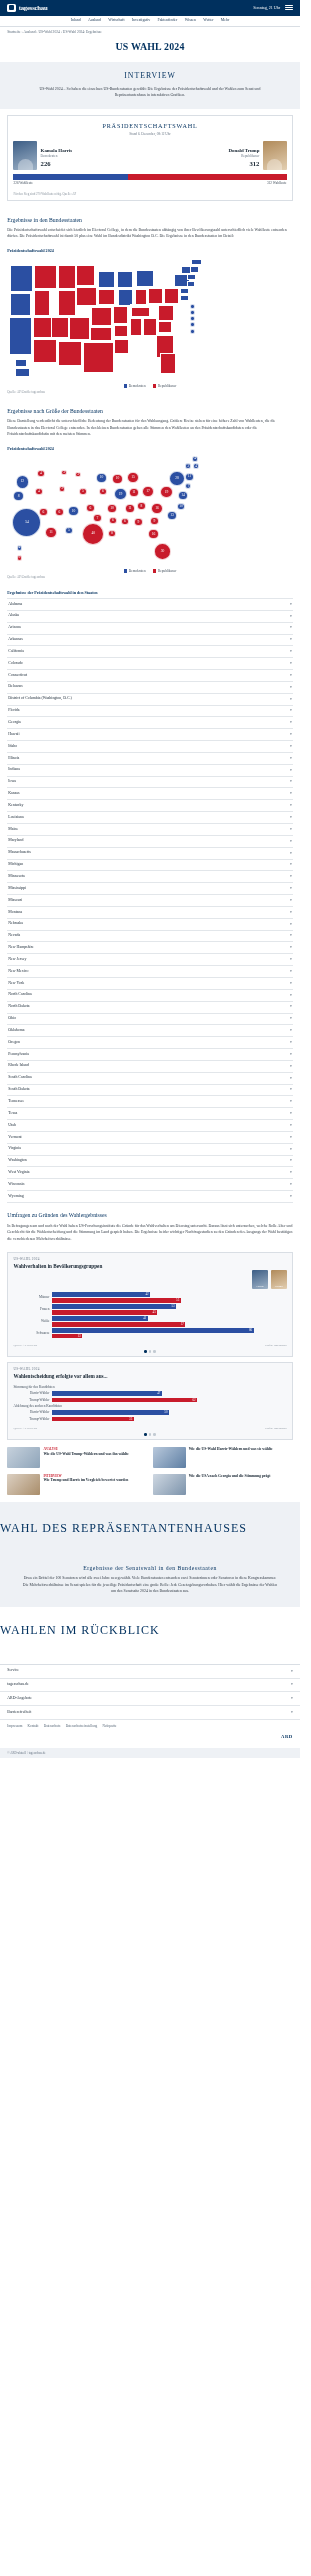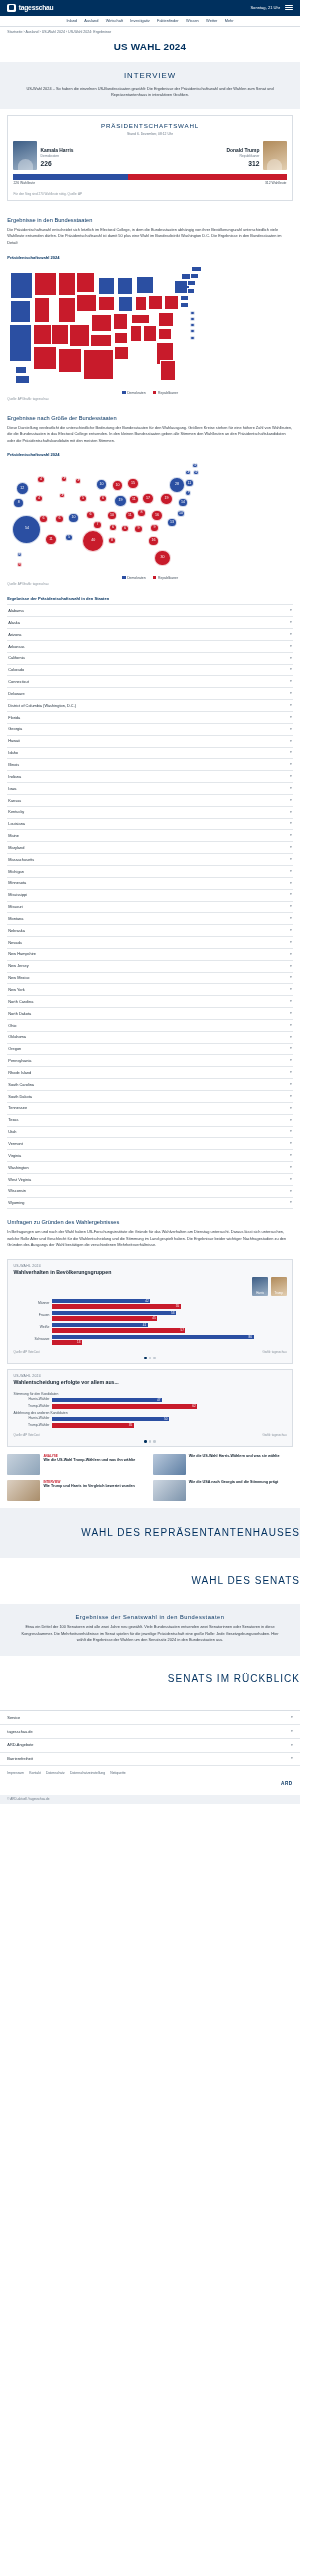--- a/index.html
+++ b/index.html
@@ -4,21 +4,21 @@
 <style>
   * { box-sizing: border-box; margin: 0; padding: 0; }
   html, body { width: 311px; }
   body {
     font-family: "Liberation Sans", sans-serif;
     background: #ffffff;
     color: #1a1a1a;
     font-size: 5.2px;
     line-height: 1.45;
   }
-  .page { width: 300px; position: relative; }
+  .page { width: 300px; position: relative; font-family: Liberation Serif, serif; }
 
   
   .topbar {
     background: #00305e;
     color: #fff;
     height: 15.6px;
     display: flex;
     align-items: center;
     padding: 0 7.3px;
     justify-content: space-between;
@@ -213,23 +213,23 @@
   .teaser-thumb.b { background: linear-gradient(135deg,#b9c9dc,#5d7ea3); }
   .teaser-thumb.c { background: linear-gradient(135deg,#dcd0c2,#a98d6a); }
   .teaser-thumb.d { background: linear-gradient(135deg,#cfd8e2,#7c93ab); }
   .teaser-txt { font-size: 3.6px; color: #14222f; line-height: 1.4; }
   .teaser-txt b { display: block; font-size: 3.7px; }
   .teaser-kicker { color: #c81b2b; font-size: 3.1px; font-weight: bold; }
 
   
   .big-band {
     background: #eef1f5;
-    text-align: right;
+    text-align: left;
     color: #00305e;
-    font-size: 10px;
+    font-size: 12px;
     letter-spacing: 1px;
     padding: 17.6px 0;
   }
   .band-white { background: #fff; padding: 15.6px 0; }
 
   
   .senate-band { background: #eef1f5; padding: 9.3px 21px 12.4px 21px; text-align: center; }
   .senate-band h3 { color: #00305e; font-size: 5.7px; font-weight: normal; letter-spacing: 0.5px; margin-bottom: 3.1px; }
   .senate-band p { font-size: 3.9px; color: #333c46; line-height: 1.65; }
 
@@ -811,28 +811,27 @@
       </div>
       <div class="teaser">
         <div class="teaser-thumb d"></div>
         <div class="teaser-txt">
           <b>Wie die USA nach Georgia und die Stimmung prägt</b>
         </div>
       </div>
     </div>
 
   <div class="big-band">WAHL DES REPRÄSENTANTENHAUSES</div>
-  <div class="big-band band-white">WAHL DES SENATS</div>
 
   <div class="senate-band">
     <h3>Ergebnisse der Senatswahl in den Bundesstaaten</h3>
     <p>Etwa ein Drittel der 100 Senatoren wird alle zwei Jahre neu gewählt. Viele Bundesstaaten entsenden zwei Senatorinnen oder Senatoren in diese Kongresskammer. Die Mehrheitsverhältnisse im Senat spielen für die jeweilige Präsidentschaft eine große Rolle: Jede Gesetzgebungsvorhaben. Hier wählt die Ergebnisse der Wahlen um den Senatssitz 2024 in den Bundesstaaten aus.</p>
   </div>
 
-  <div class="big-band band-white">SENATS IM RÜCKBLICK</div>
+  <div class="big-band band-white">WAHLEN IM RÜCKBLICK</div>
 
   <div class="footer">
     <div class="footer-row">
       <span>Service</span>
       <span class="chev">▾</span>
     </div>
     <div class="footer-row">
       <span>tagesschau.de</span>
       <span class="chev">▾</span>
     </div>

